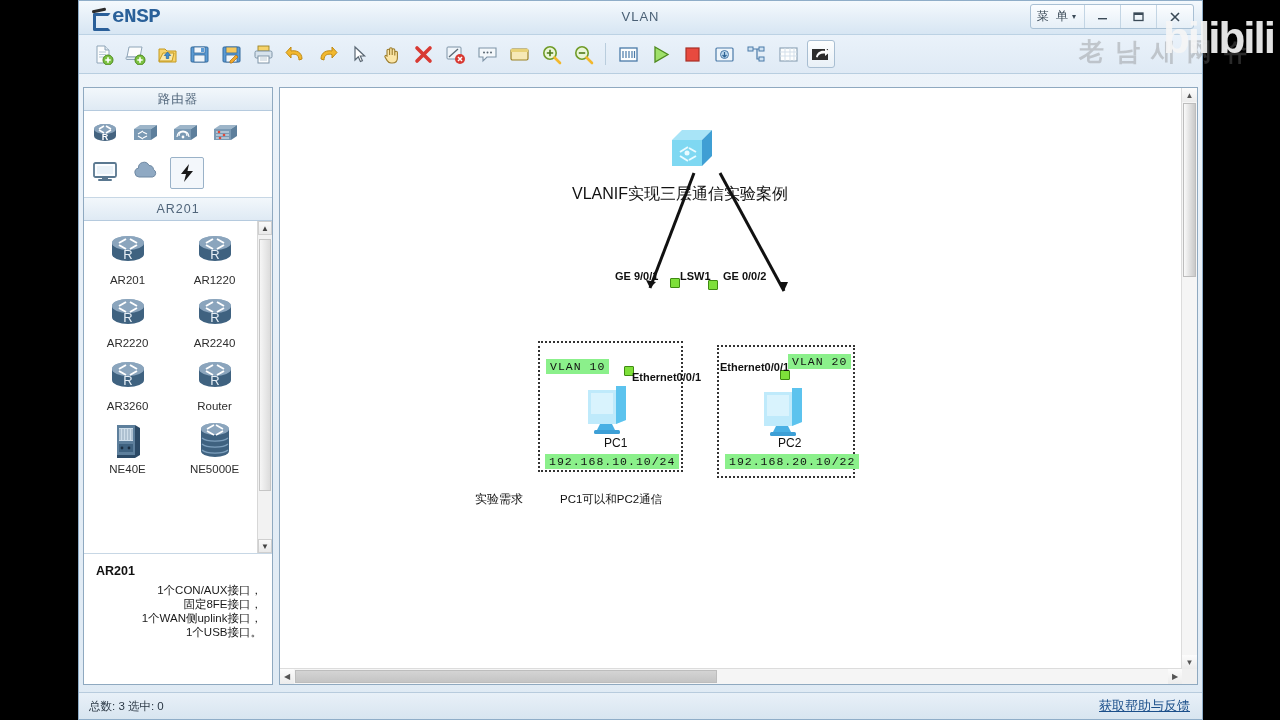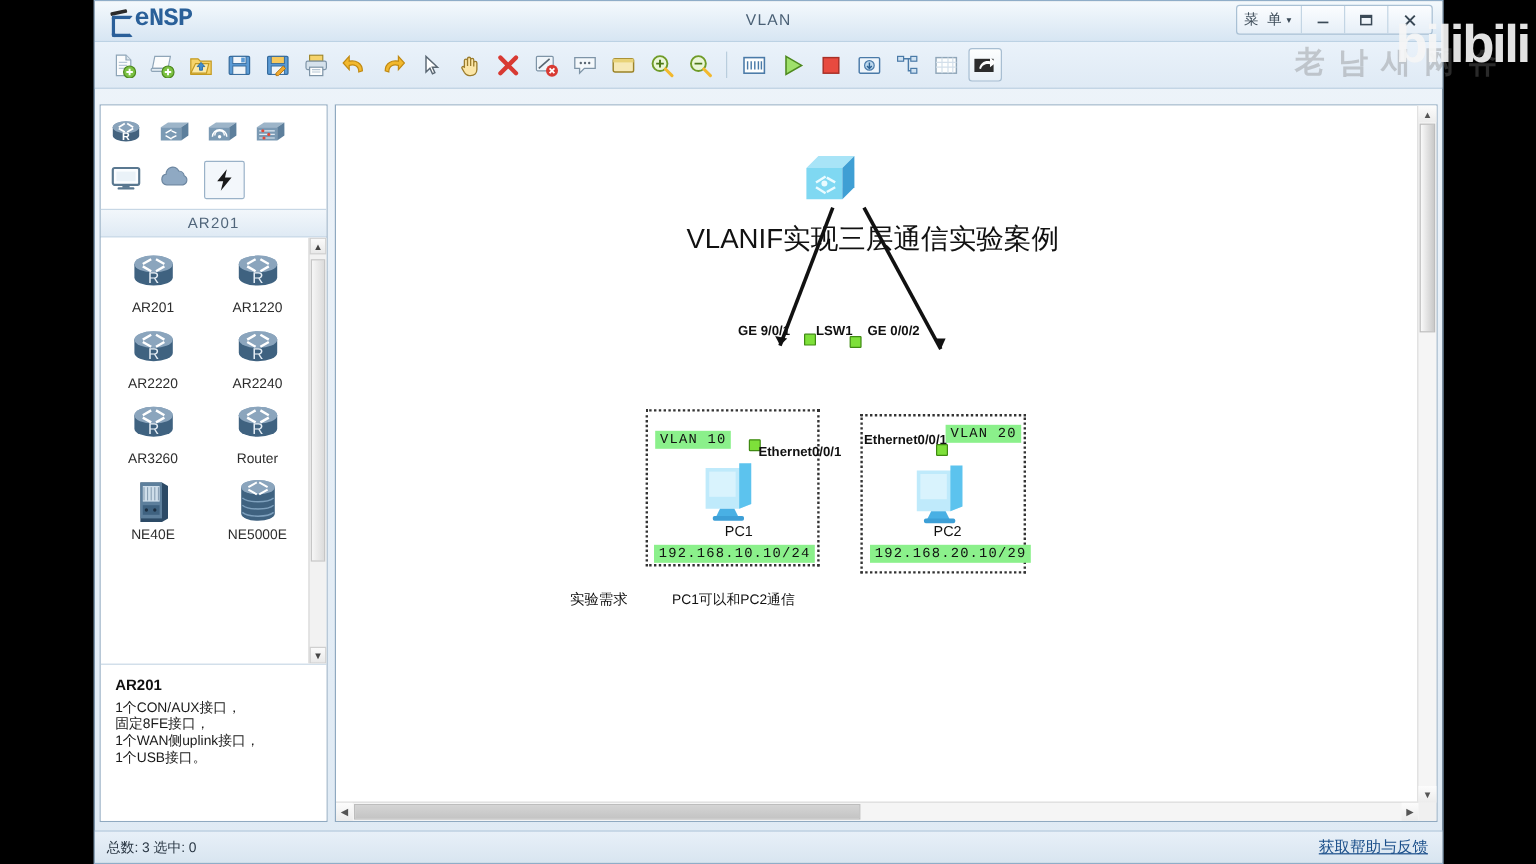--- a/index.html
+++ b/index.html
@@ -130,21 +130,21 @@
   .vs-thumb{
     position:absolute;left:1px;right:1px;top:18px;height:250px;
     background:linear-gradient(90deg,#f6f6f6,#dcdcdc);border:1px solid #c6c6c6;
   }
 
   .info-box{
     flex:none;height:130px;background:#fff;padding:10px 10px 8px 12px;
     box-sizing:border-box;
   }
   .info-title{font-size:12.5px;font-weight:bold;color:#111;margin-bottom:5px;}
-  .info-line{font-size:11.5px;color:#1a1a1a;line-height:14px;}
+  .info-line{font-size:11.5px;color:#1a1a1a;line-height:14px;text-align:right;}
 
   
   .canvas-wrap{
     position:absolute;left:200px;top:14px;right:4px;bottom:8px;
     border:1px solid #8fa9c0;background:#fff;box-sizing:border-box;
   }
   .canvas{
     position:absolute;left:0;top:0;right:15px;bottom:15px;
     background:#fff;overflow:hidden;
   }
@@ -159,21 +159,21 @@
   .cv-arrow{
     position:absolute;width:15px;height:14px;display:flex;align-items:center;justify-content:center;
     background:linear-gradient(180deg,#fcfcfc,#ececec);font-size:8px;color:#555;
   }
   .cv-thumb{position:absolute;background:linear-gradient(90deg,#fafafa,#c9c9c9);border:1px solid #bdbdbd;}
   .corner{position:absolute;right:0;bottom:0;width:15px;height:15px;background:#f0f0f0;}
 
   
   .diagram{position:absolute;left:0;top:0;width:100%;height:100%;}
   .d-title{
-    position:absolute;left:292px;top:96px;font-size:23px;color:#111;
+    position:absolute;left:292px;top:96px;font-size:16px;color:#111;
     font-family:"Liberation Sans",sans-serif;white-space:nowrap;
   }
   .node-label{
     position:absolute;font-size:11px;color:#111;white-space:nowrap;
     font-family:"Liberation Sans",sans-serif;
   }
   .green-tag{
     position:absolute;background:#8bf08b;color:#111;
     font-family:"Liberation Mono","DejaVu Sans Mono",monospace;
     font-size:11.5px;padding:1px 4px;white-space:nowrap;letter-spacing:1px;
@@ -412,20 +412,21 @@
               <path d="M5 13 C6 8 10 6 14 7 L14 4 L19 8 L14 12 L14 9.5 C10.5 9 7.5 10 6.5 13.5z" fill="#fdfdfd"></path>
             </svg>
         </div>
       </div>
     </div>
 
     <div class="body">
 
       <div class="sidebar">
 
+        <div class="sec-head">路由器</div>
 
         <div class="palette">
           <div class="palette-row">
             <div class="pal-cell">
               <svg width="30" height="26" viewBox="0 0 30 26">
                   <ellipse cx="14" cy="8" rx="11" ry="5" fill="#7d99b4"></ellipse>
                   <path d="M3 8 v7 a11 5 0 0022 0 V8z" fill="#44637f"></path>
                   <ellipse cx="14" cy="8" rx="11" ry="5" fill="#89a3bb"></ellipse>
                   <path d="M8 8 l5-3 M20 8 l-5-3 M8 9l5 3 M20 9l-5 3" stroke="#fff" stroke-width="1.5" fill="none"></path>
                   <text x="14" y="19" font-size="9" fill="#fff" text-anchor="middle" font-family="sans-serif" font-weight="bold">R</text>
@@ -643,21 +644,21 @@
             <div style="position:absolute;left:478px;top:298px;">
               <svg width="60" height="52" viewBox="0 0 60 52">
                 <path d="M6 6 h28 l10 -4 v34 l-10 4 h-28z" fill="#bfeafb"></path>
                 <path d="M34 2 l10 -0 v34 l-10 4z" fill="#5cc3ee"></path>
                 <rect x="9" y="9" width="22" height="21" fill="#d9f3fd"></rect>
                 <path d="M18 40 h12 l4 8 h-20z" fill="#49b0e4"></path>
                 <rect x="12" y="46" width="26" height="4" rx="1.5" fill="#3d9fd6"></rect>
               </svg>
             </div>
             <div class="node-label" style="left:498px;top:348px;font-size:12px;">PC2</div>
-            <div class="green-tag" style="left:445px;top:366px;">192.168.20.10/29</div>
+            <div class="green-tag" style="left:445px;top:366px;">192.168.20.10/22</div>
             <div class="port-dot" style="left:500px;top:282px;"></div>
             <div class="node-label" style="left:440px;top:273px;font-weight:bold;">Ethernet0/0/1</div>
 
             <div class="req-label" style="left:195px;top:403px;">实验需求</div>
             <div class="req-label2" style="left:280px;top:404px;">PC1可以和PC2通信</div>
 
           </div>
         </div>
 
         <div class="canvas-v">

